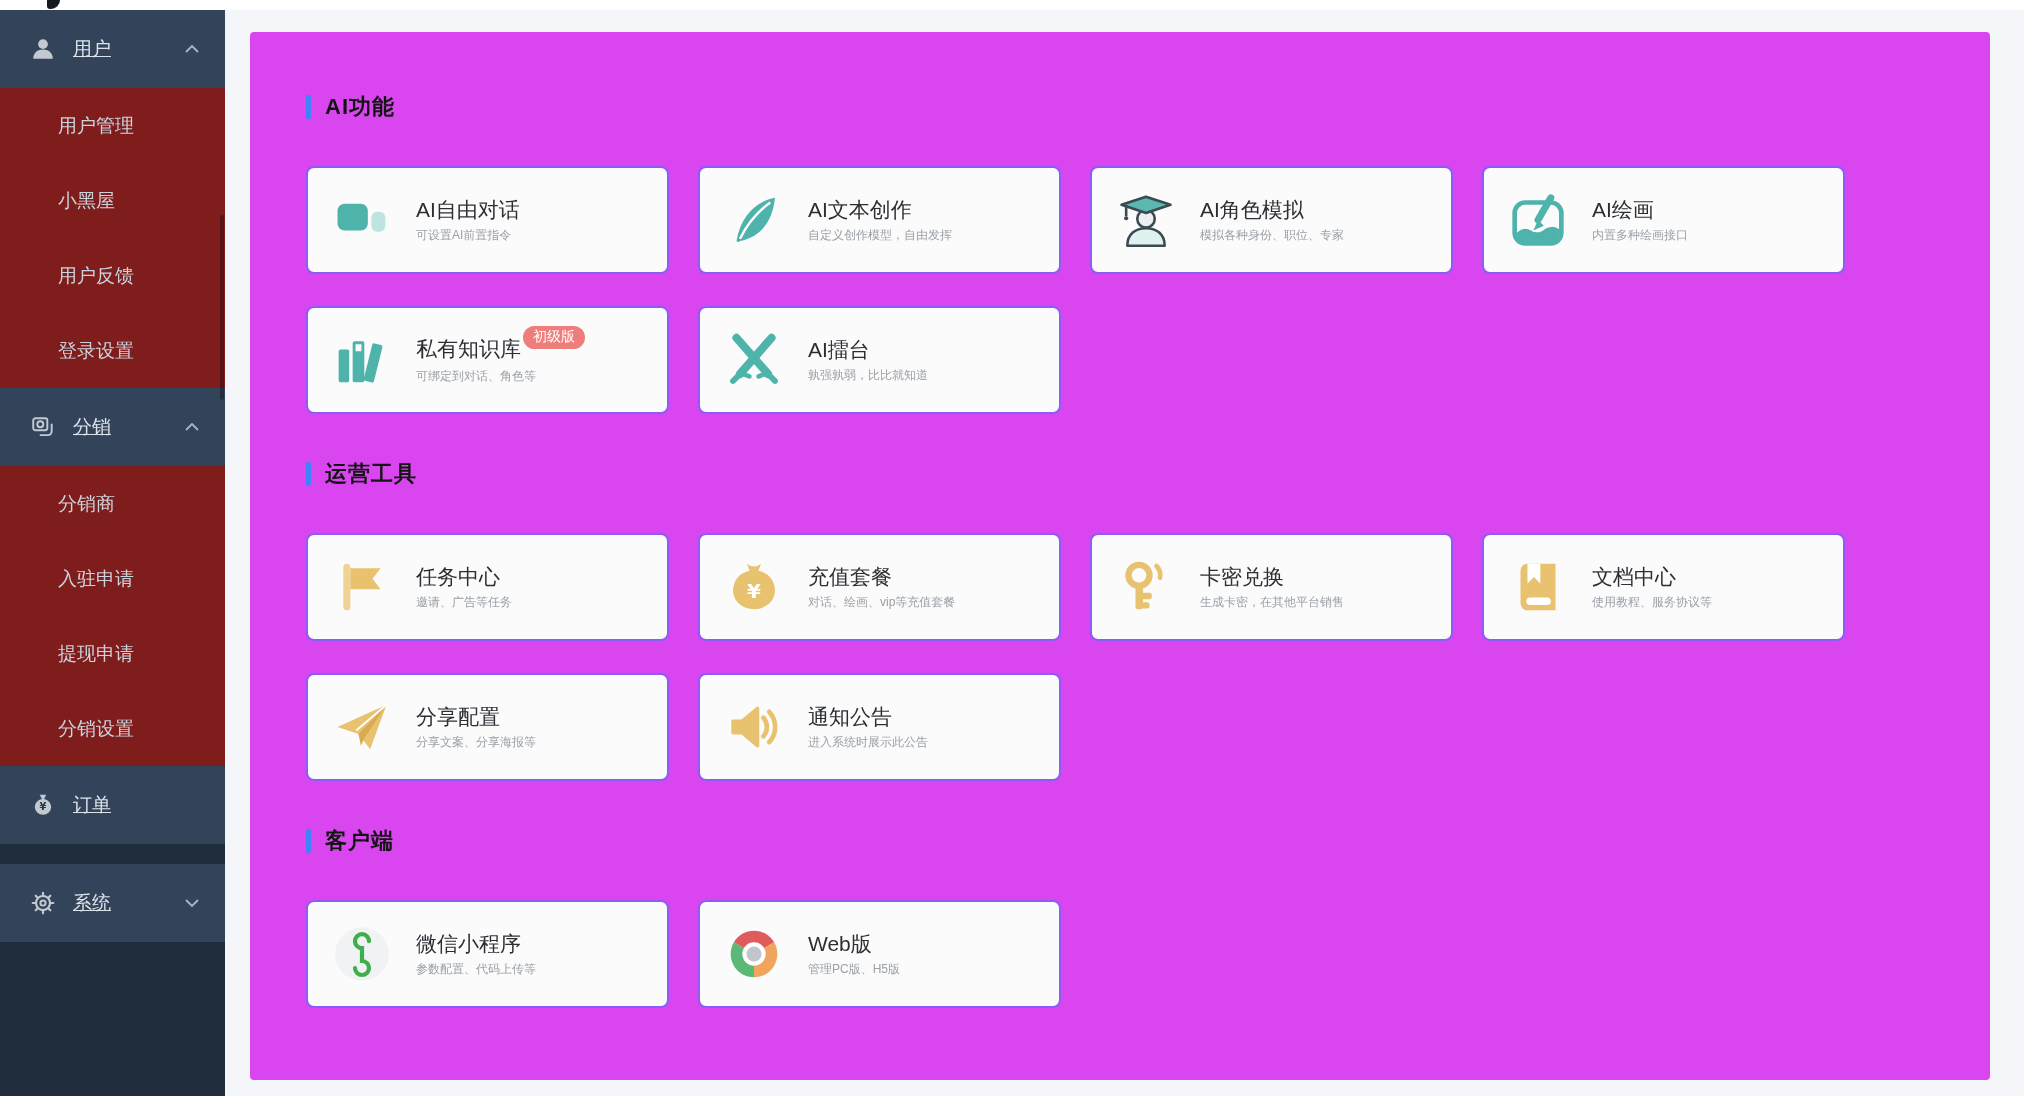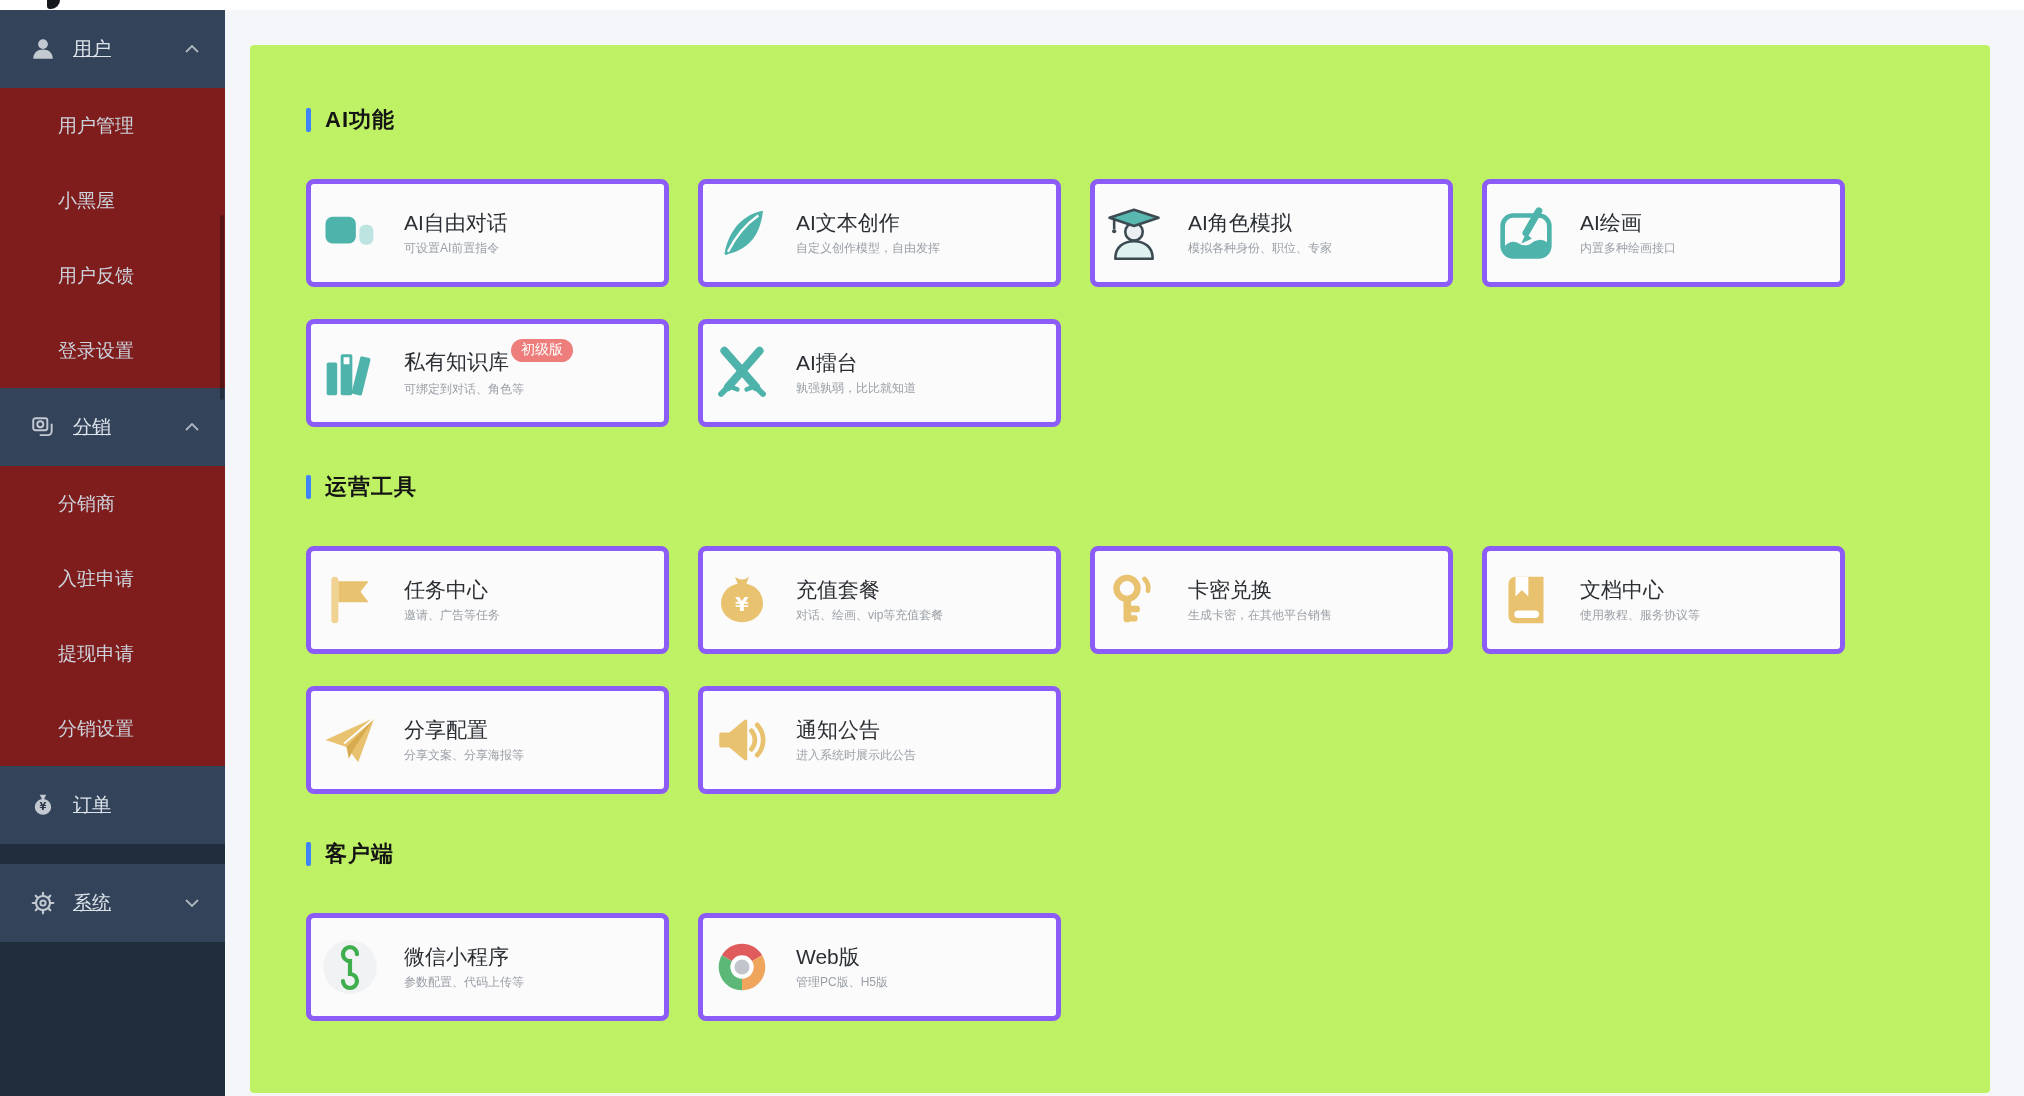--- a/index.html
+++ b/index.html
@@ -22,30 +22,30 @@
   }
   .sb-header .sb-ico { width:26px; height:26px; margin-right:17px; display:flex; align-items:center; justify-content:center; }
   .sb-header .chev { position:absolute; right:26px; top:50%; transform:translateY(-50%); }
   .sb-item { height:75px; display:flex; align-items:center; padding-left:58px; color:#ccd3dc; font-size:19px; background:#7f1d1d; cursor:pointer; }
   .sb-gap { height:10px; background:#1f2d3d; }
   .sb-header.active .sb-label { color:#4382fa; }
   .scroll-thumb { position:absolute; right:1px; top:205px; width:4px; height:185px; background:rgba(0,0,0,.30); border-radius:2px; }
 
   
   .panel {
-    position:absolute; left:250px; top:45px; width:1740px; height:1048px;
-    background:#bef264; border-radius:4px; padding:60px 0 0 56px;
+    position:absolute; left:250px; top:32px; width:1740px; height:1048px;
+    background:#d946ef; border-radius:4px; padding:60px 0 0 56px;
   }
   .sec-head { display:flex; align-items:center; margin-bottom:44px; }
   .sec-bar { width:5px; height:24px; border-radius:2px; background:#3e83f8; margin-right:14px; }
   .sec-title { font-size:22px; font-weight:700; color:#141414; letter-spacing:1px; }
   .grid { display:flex; flex-wrap:wrap; width:1560px; gap:32px 29px; margin-bottom:45px; }
   .card {
-    width:363px; height:108px; background:#fbfbfc; border:5px solid #8b5cf6; border-radius:8px;
-    display:flex; align-items:center; padding-left:11px; cursor:pointer;
+    width:363px; height:108px; background:#fbfbfc; border:2px solid #8b5cf6; border-radius:8px;
+    display:flex; align-items:center; padding-left:26px; cursor:pointer;
   }
   .card-icon { width:56px; height:56px; flex:none; margin-right:26px; display:flex; align-items:center; justify-content:center; }
   .card-text { display:flex; flex-direction:column; gap:9px; }
   .card-title { font-size:21px; color:#2b2f33; line-height:1; display:flex; align-items:flex-start; white-space:nowrap; }
   .badge {
     display:inline-block; background:#ee7e7b; color:#fff; font-size:14px; line-height:1;
     padding:4px 10px 5px; border-radius:12px; margin-left:2px; transform:translateY(-12px);font-family:Liberation Mono, monospace;
   }
   .card-desc { font-size:12px; color:#9aa0a6; line-height:1; white-space:nowrap; }
   svg { display:block; }

